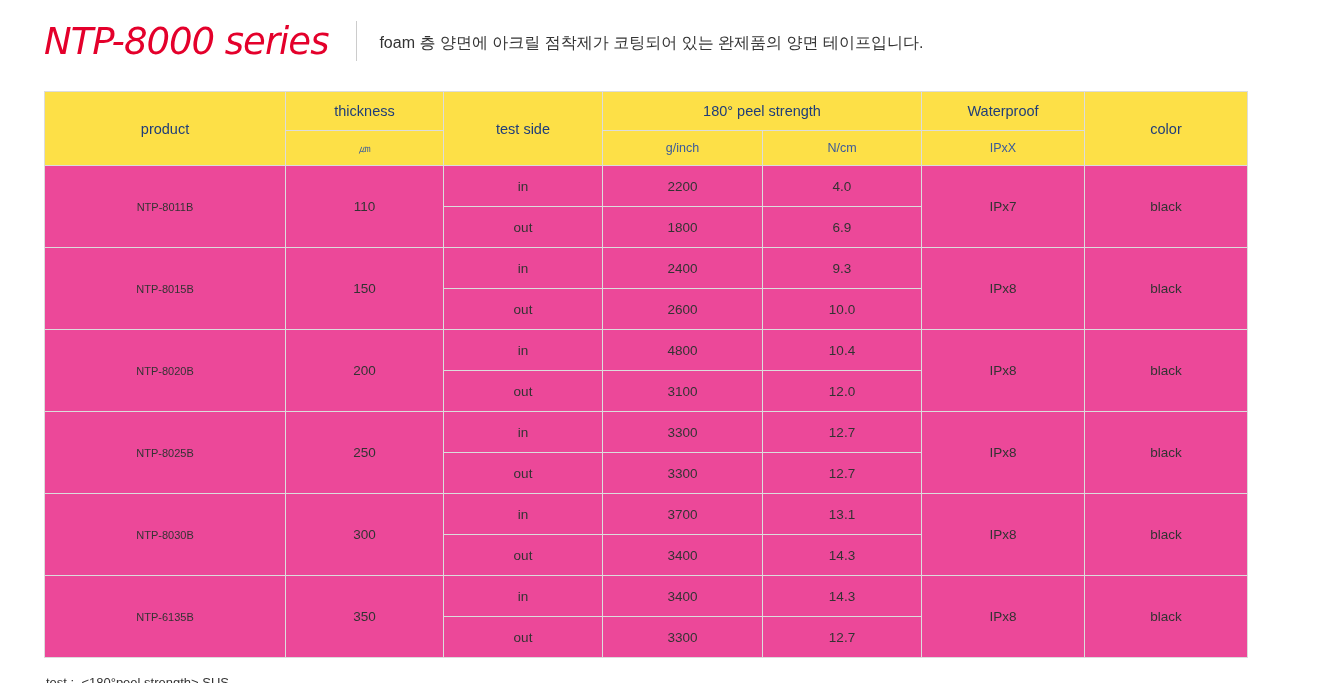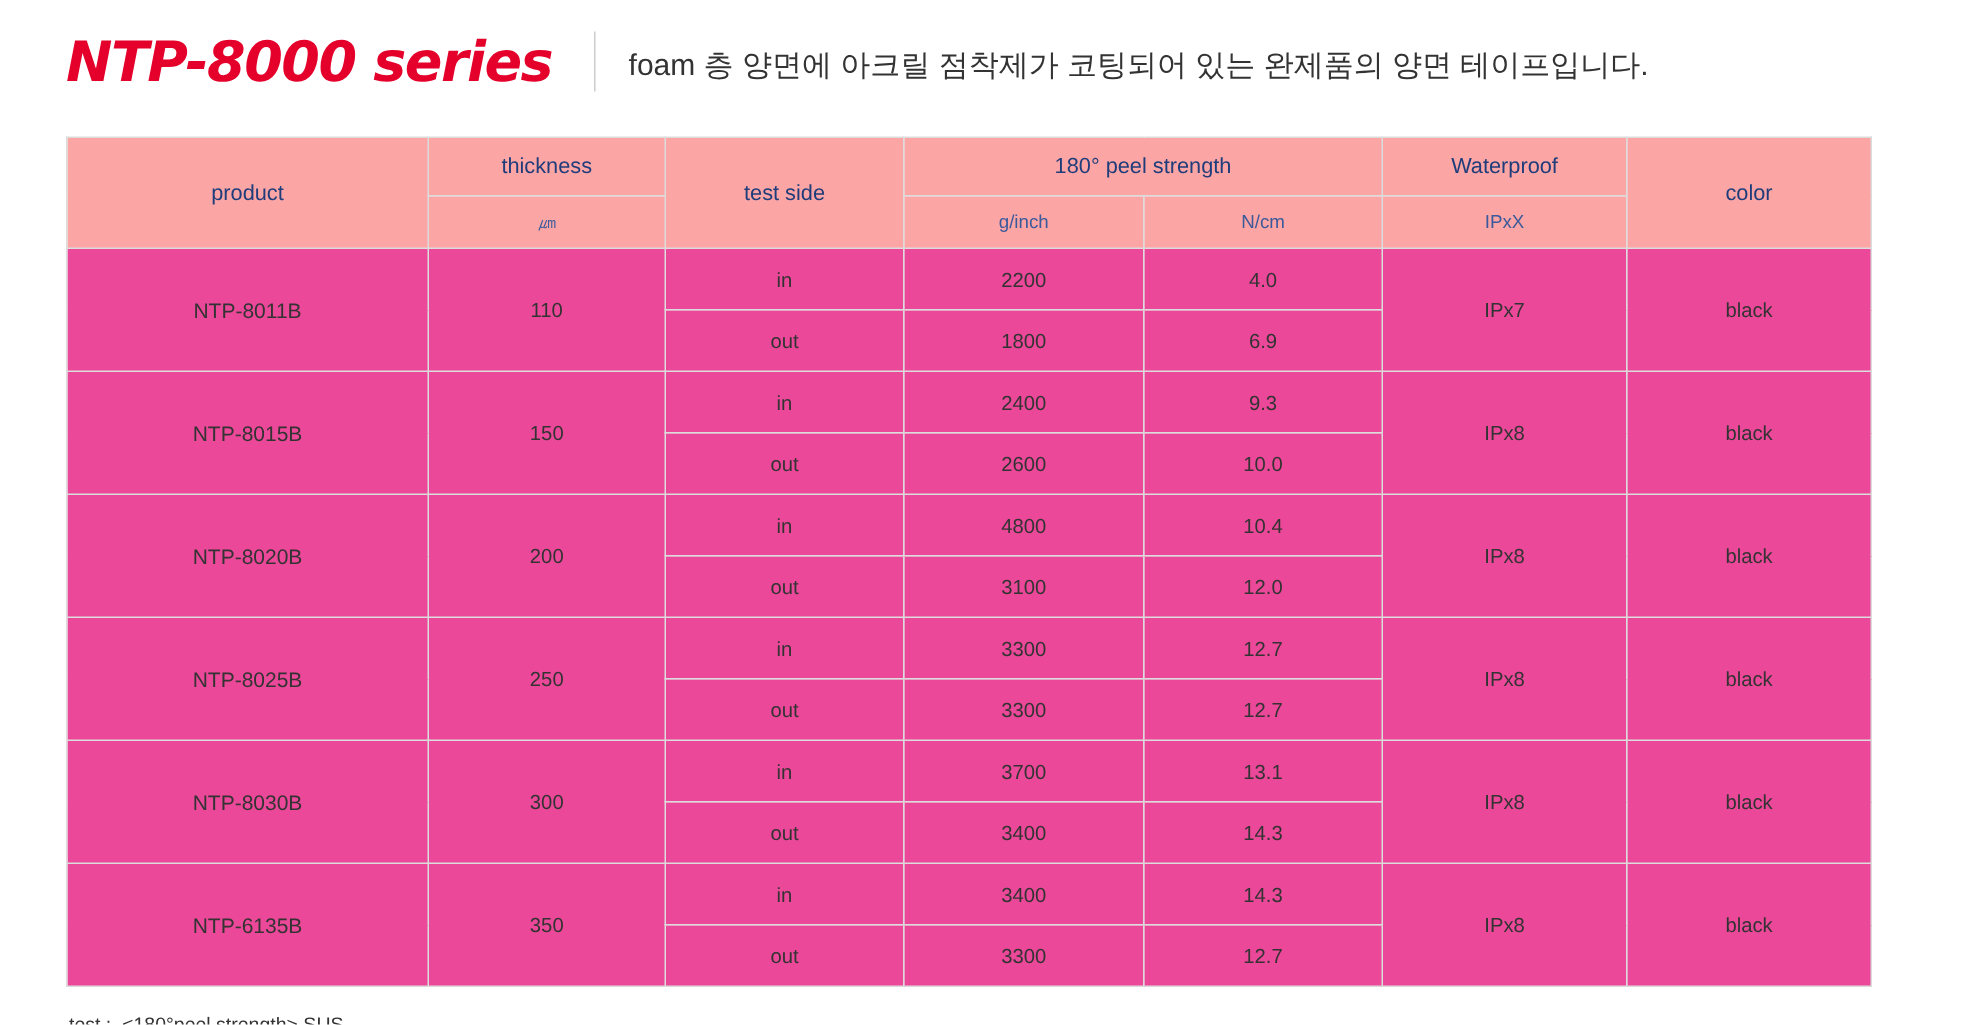--- a/index.html
+++ b/index.html
@@ -25,35 +25,35 @@
   .header {
     display: flex;
     align-items: center;
     padding: 20px 0 0 44px;
     height: 62px;
     box-sizing: border-box;
   }
   .series-title {
     font-family: "DejaVu Sans", sans-serif;
     font-size: 37px;
-    font-weight: bold;
+    font-weight: normal;
     font-style: italic;
     letter-spacing: -1px;
     color: #e4002b;
     line-height: 1;
     white-space: nowrap;
   }
   .title-divider {
     width: 1px;
     height: 40px;
     background: #cccccc;
     margin: 0 22px 0 28px;
   }
   .series-desc {
-    font-size: 20px;
+    font-size: 16px;
     color: #333333;
     white-space: nowrap;
     padding-top: 4px;
   }
 
   
   .table-wrap {
     padding: 29px 0 0 44px;
   }
   table.spec {
@@ -65,42 +65,42 @@
   }
   table.spec th,
   table.spec td {
     border: 1px solid #dcdcdc;
     text-align: center;
     vertical-align: middle;
     font-weight: normal;
     padding: 0;
   }
   thead th {
-    background: #fca5a5;
+    background: #fde047;
     color: #1f3d7a;
     font-weight: bold;
     font-size: 14.5px;
     height: 38px;
   }
   thead th.sub {
     font-weight: normal;
     font-size: 12.5px;
     height: 34px;
     color: #3a5a9b;
   }
   thead th.tall {
     height: 72px;
     margin-left: 32px;
   }
   tbody td {
     height: 40px;
     background: #ec4899;
   }
   tbody td.product-cell {
-    font-size: 14px;
+    font-size: 11px;
   }
   tbody td.thick-cell,
   tbody td.water-cell,
   tbody td.color-cell {
     font-size: 13.5px;
   }
   
   .col-product { width: 241px; }
   .col-thick   { width: 158px; }
   .col-side    { width: 159px; }

